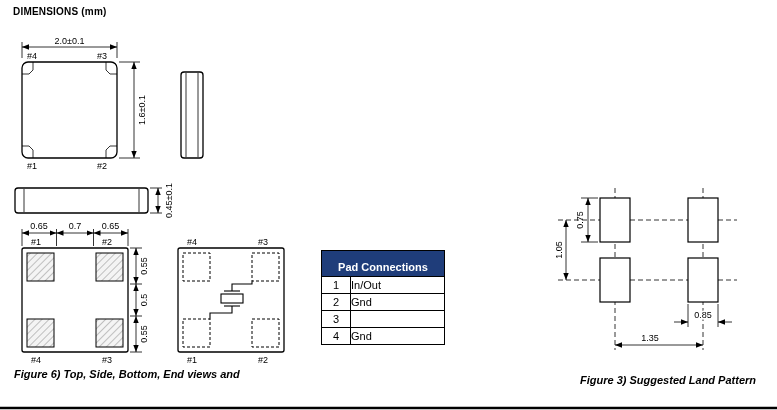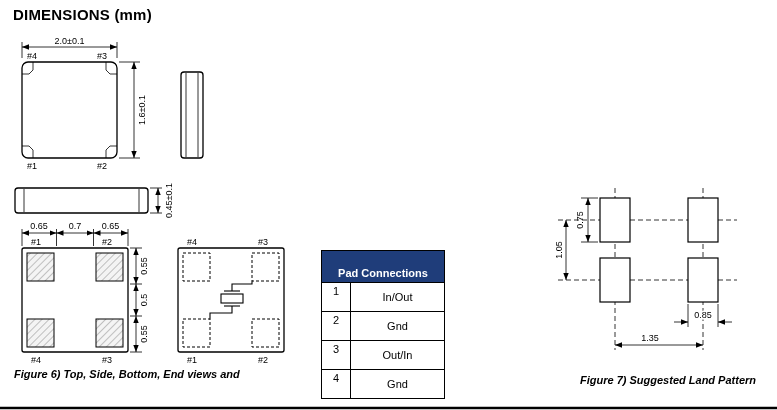--- a/index.html
+++ b/index.html
@@ -1,40 +1,40 @@
 <!DOCTYPE html>
 <html><head>
 <meta charset="utf-8">
 <style>
   html,body{margin:0;padding:0;}
   body{width:777px;height:410px;position:relative;background:#ffffff;overflow:hidden;
        font-family:"Liberation Sans",sans-serif;color:#000;}
-  .title{position:absolute;left:13px;top:6px;font-size:15px;font-weight:bold;letter-spacing:.2px;}
+  .title{position:absolute;left:13px;top:6px;font-size:10px;font-weight:bold;letter-spacing:.2px;}
   .caption{position:absolute;font-size:11px;font-weight:bold;font-style:italic;line-height:14px;}
   .cap1{left:14px;top:367px;}
   .cap2{left:580px;top:373px;}
   svg.drawing{position:absolute;left:0;top:0;}
   svg.drawing text{font-family:"Liberation Sans",sans-serif;font-size:9px;fill:#000;}
   .ol{fill:none;stroke:#000;stroke-width:1.3;}
   .thin{fill:none;stroke:#000;stroke-width:0.8;}
   .dim{fill:none;stroke:#000;stroke-width:0.8;}
   .dash{fill:none;stroke:#000;stroke-width:0.8;stroke-dasharray:5 3;}
   .pad{fill:url(#hatch);stroke:#000;stroke-width:1;}
   .dpad{fill:none;stroke:#000;stroke-width:1;stroke-dasharray:3 2;}
   .lp{fill:#fff;stroke:#000;stroke-width:1.2;}
   .xtal{fill:none;stroke:#000;stroke-width:1.1;}
   .halo{paint-order:stroke;stroke:#fff;stroke-width:3px;}
   .pad-table{position:absolute;left:321px;top:250px;width:122px;border:1px solid #000;
              font-size:11px;background:#fff;}
   .pt-header{background:#1f3d7a;color:#fff;font-weight:bold;text-align:center;
-             padding:16px 0 3px;border-bottom:1px solid #000;}
+             padding:10px 0 3px;border-bottom:1px solid #000;}
   .pt-row{display:flex;border-bottom:1px solid #000;}
   .pt-row:last-child{border-bottom:none;}
   .pt-num{width:28px;border-right:1px solid #000;text-align:center;padding:2px 0;}
-  .pt-conn{flex:1;text-align:center;padding:8px 0;}
+  .pt-conn{flex:1;padding:2px 0;}
 </style>
 </head>
 <body>
 
 <div>
 
   <div class="title">DIMENSIONS (mm)</div>
 
   <svg class="drawing" width="777" height="410" viewBox="0 0 777 410">
     <defs>
@@ -184,26 +184,25 @@
     <div class="pt-row">
       <div class="pt-num">1</div>
       <div class="pt-conn">In/Out</div>
     </div>
     <div class="pt-row">
       <div class="pt-num">2</div>
       <div class="pt-conn">Gnd</div>
     </div>
     <div class="pt-row">
       <div class="pt-num">3</div>
-      <div class="pt-conn">Out/In</div>
     </div>
     <div class="pt-row">
       <div class="pt-num">4</div>
       <div class="pt-conn">Gnd</div>
     </div>
   </div>
 
   <div class="caption cap1">
     <div>Figure 6) Top, Side, Bottom, End views and</div>
   </div>
-  <div class="caption cap2">Figure 7) Suggested Land Pattern</div>
+  <div class="caption cap2">Figure 3) Suggested Land Pattern</div>
 
 </div>
 
 </body></html>

